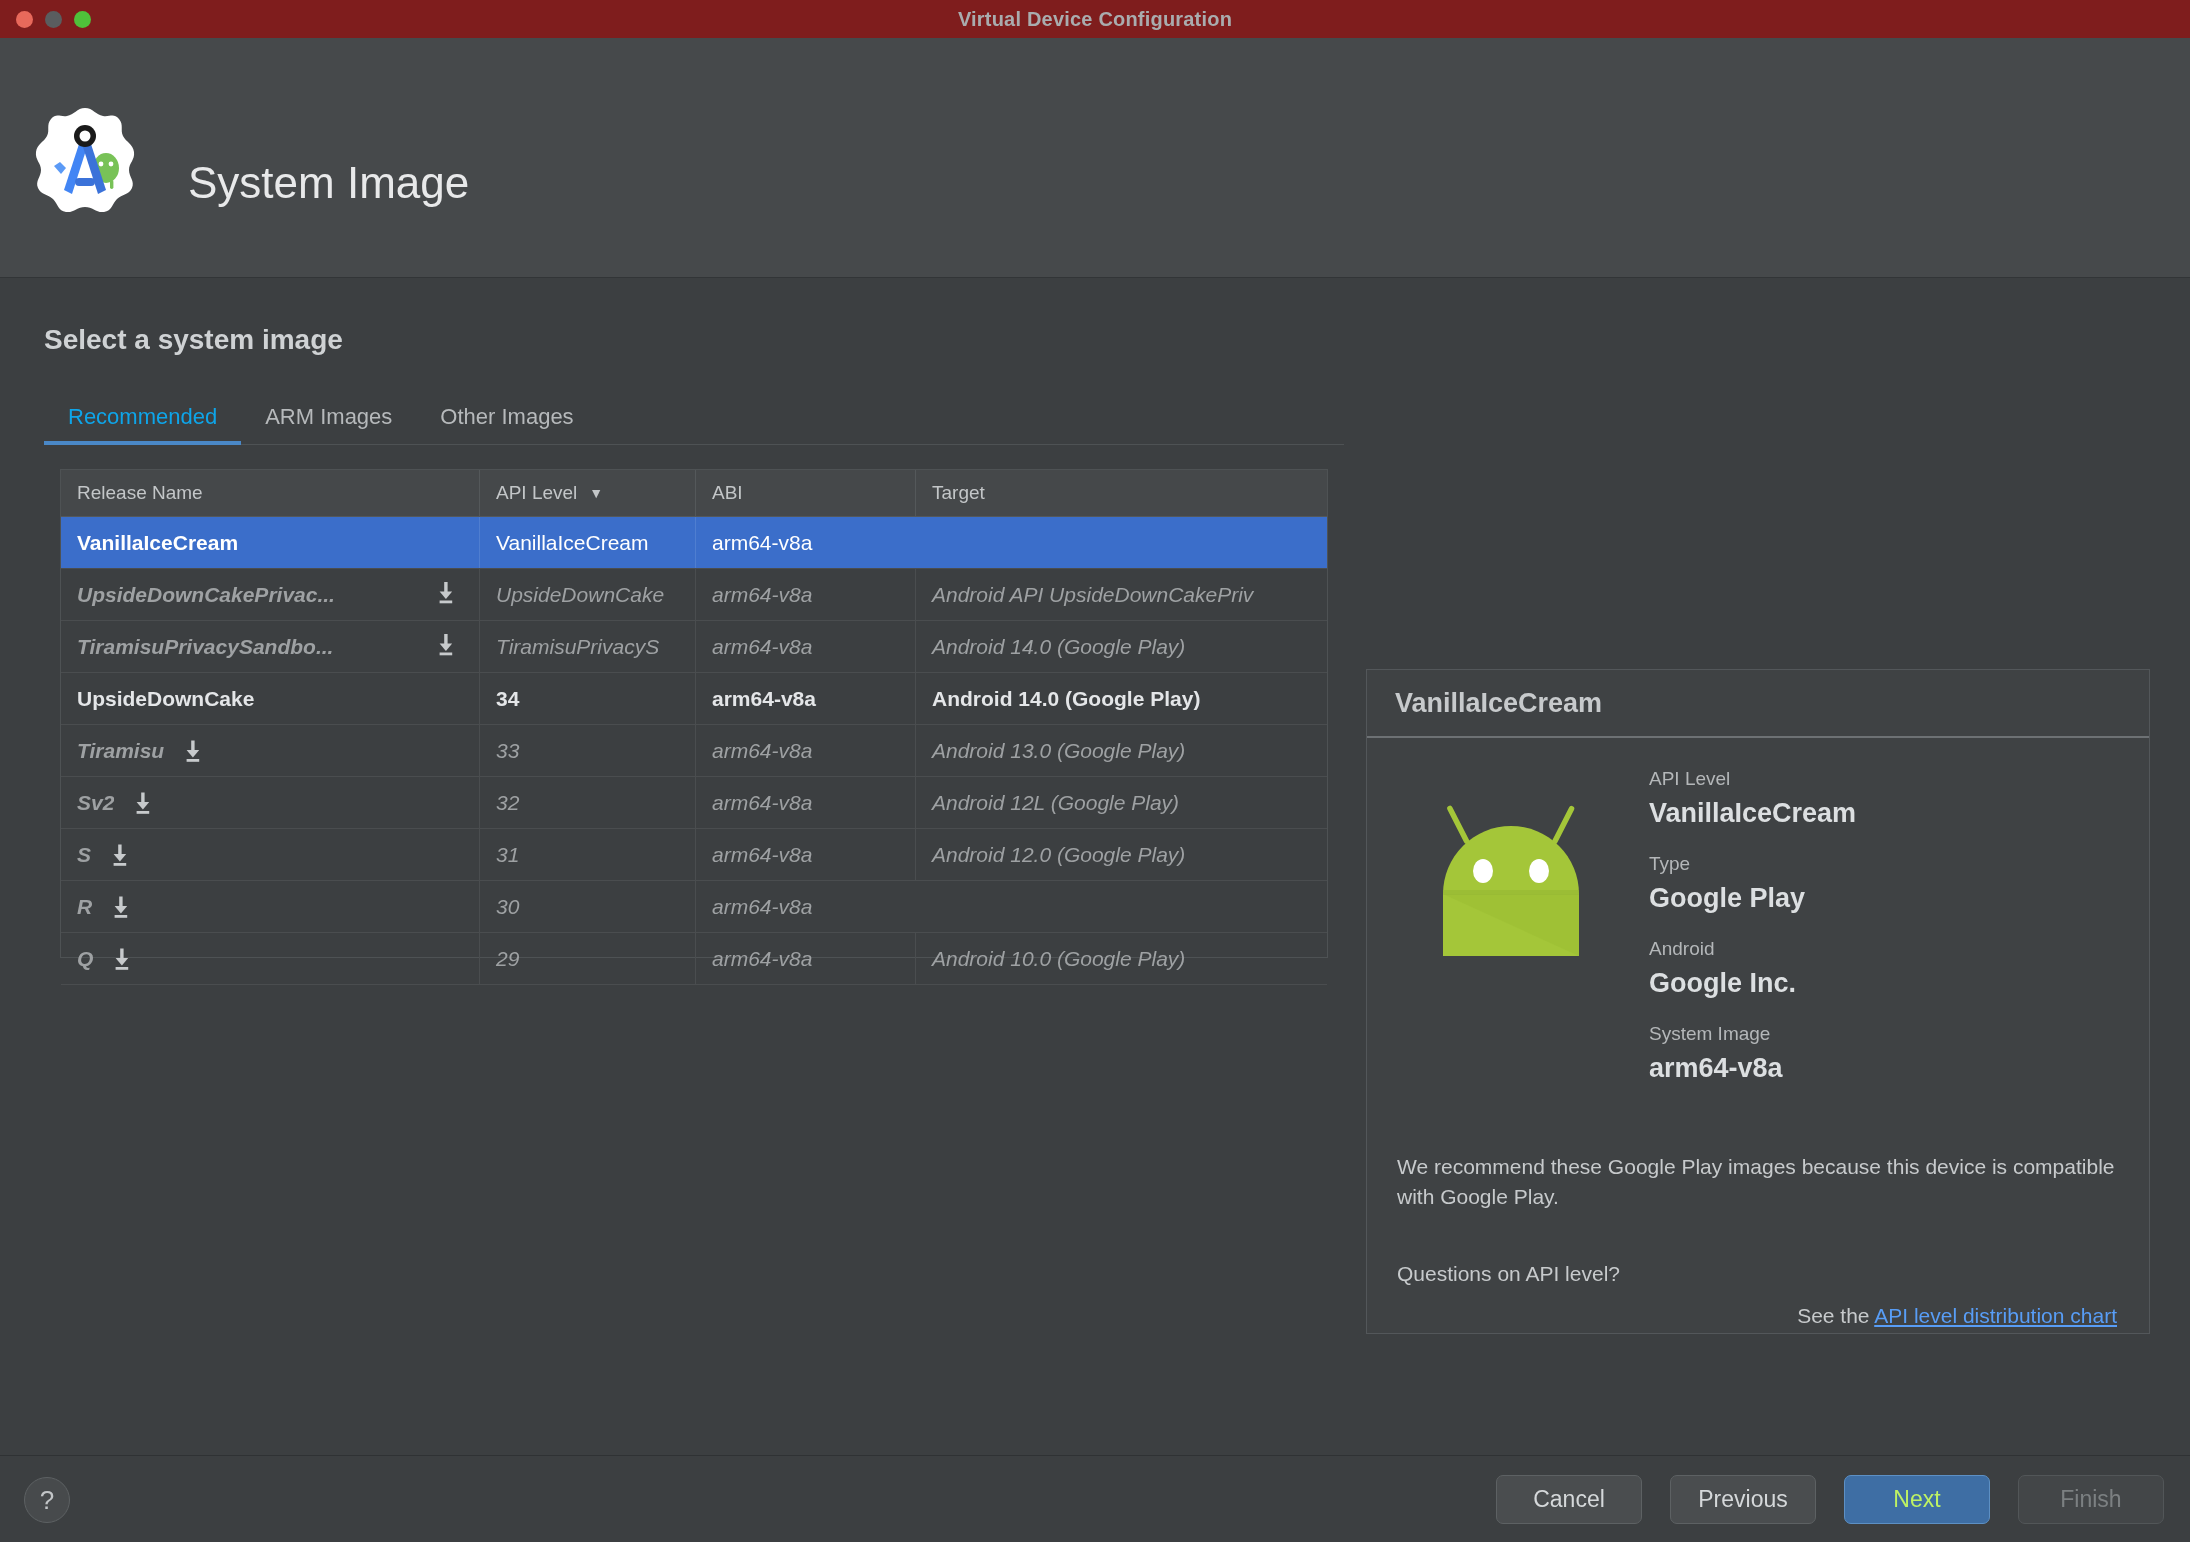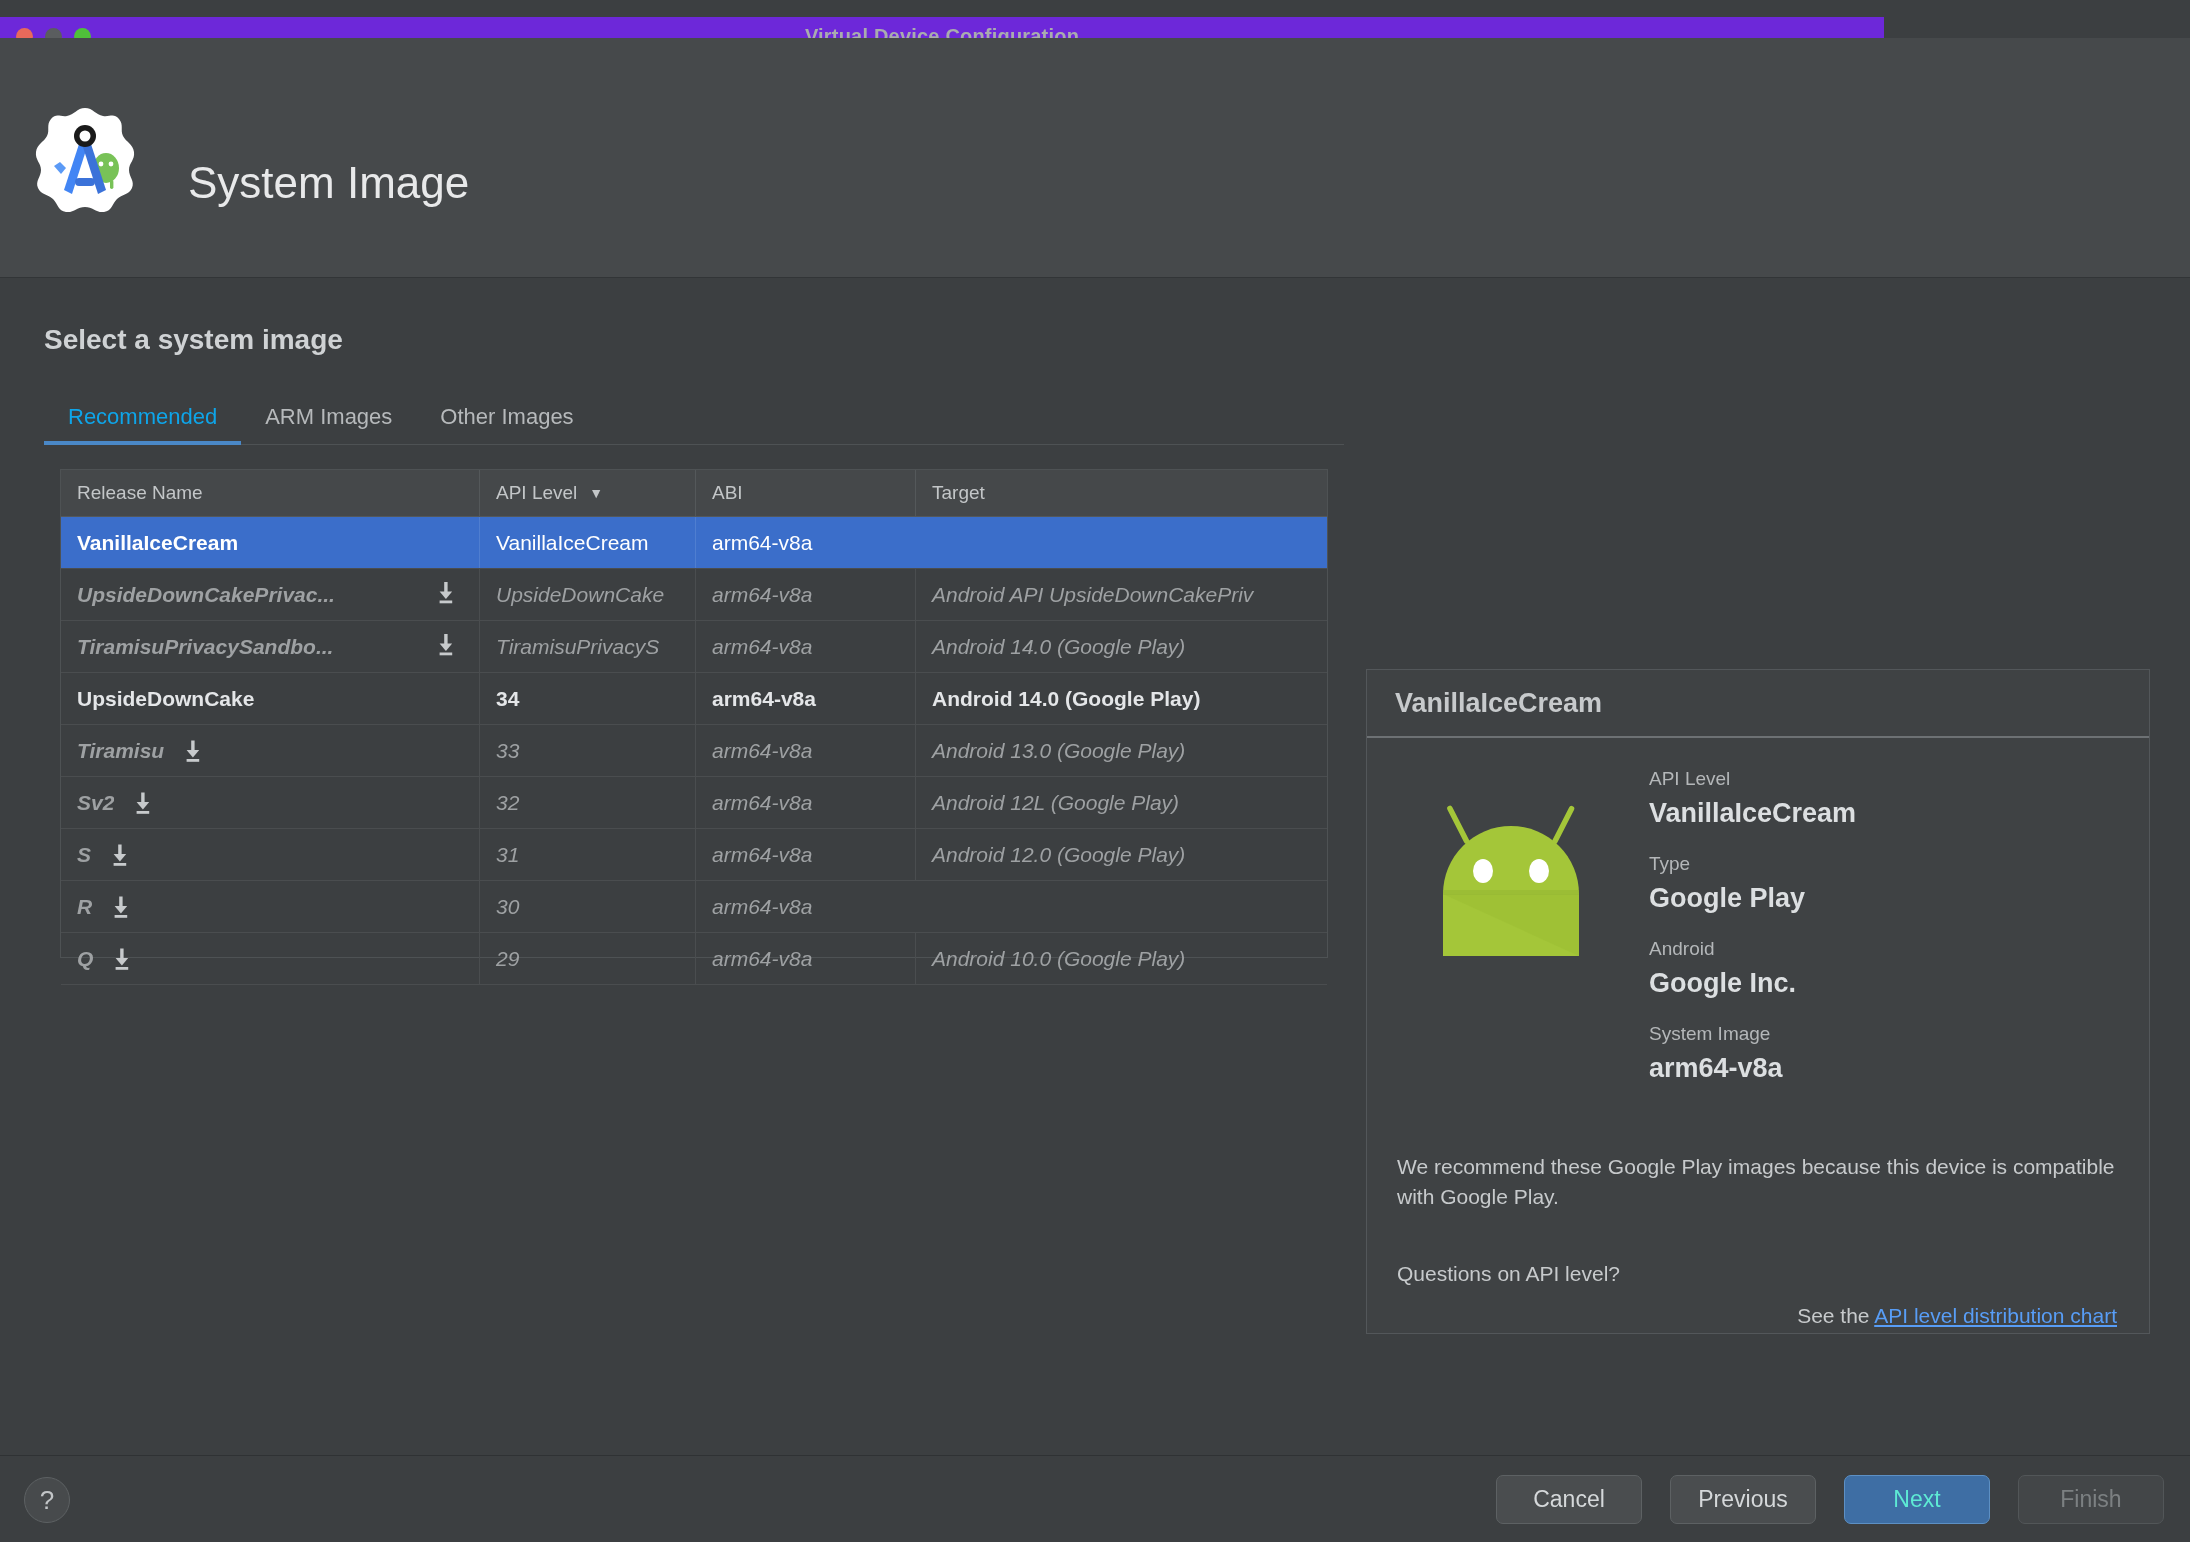--- a/index.html
+++ b/index.html
@@ -5,22 +5,22 @@
   * { box-sizing: border-box; margin: 0; padding: 0; }
   html, body {
     width: 2190px; height: 1542px;
     background: #3c3f41;
     font-family: "Liberation Sans", sans-serif;
     overflow: hidden;
   }
 
   
   .titlebar {
-    position: absolute; left: 0; top: 17px; width: 1884px; height: 38px;
-    background: #6d28d9;
+    position: absolute; left: 0; top: 0; width: 2190px; height: 38px;
+    background: #7f1d1d;
     display: flex; align-items: center;
   }
   .traffic { position: absolute; left: 16px; top: 11px; display: flex; gap: 12px; }
   .tl-dot { width: 17px; height: 17px; border-radius: 50%; }
   .tl-red { background: #e8695b; }
   .tl-yellow { background: #5a5d5f; }
   .tl-green { background: #4fc13a; }
   .win-title {
     position: absolute; left: 0; right: 0; top: 8px; text-align: center;
     font-size: 20px; font-weight: bold; color: #a9acae; letter-spacing: .2px;
@@ -161,21 +161,21 @@
   }
   .btn-row {
     position: absolute; right: 26px; top: 19px; display: flex; gap: 28px;
   }
   .btn {
     min-width: 146px; height: 49px; border-radius: 7px;
     display: flex; align-items: center; justify-content: center;
     font-size: 23px; padding: 0 18px;
     background: #4a4d4f; border: 1px solid #5d6163; color: #d5d8da;
   }
-  .btn.primary { background: #3e6ea4; border-color: #5d90c4; color: #5eead4; text-align: center; }
+  .btn.primary { background: #3e6ea4; border-color: #5d90c4; color: #bef264; text-align: center; }
   .btn.disabled { background: #434648; border-color: #525658; color: #7c8082; }
 </style>
 </head>
 <body>
 
 <div class="titlebar">
   <div class="traffic">
     <div class="tl-dot tl-red"></div>
     <div class="tl-dot tl-yellow"></div>
     <div class="tl-dot tl-green"></div>

